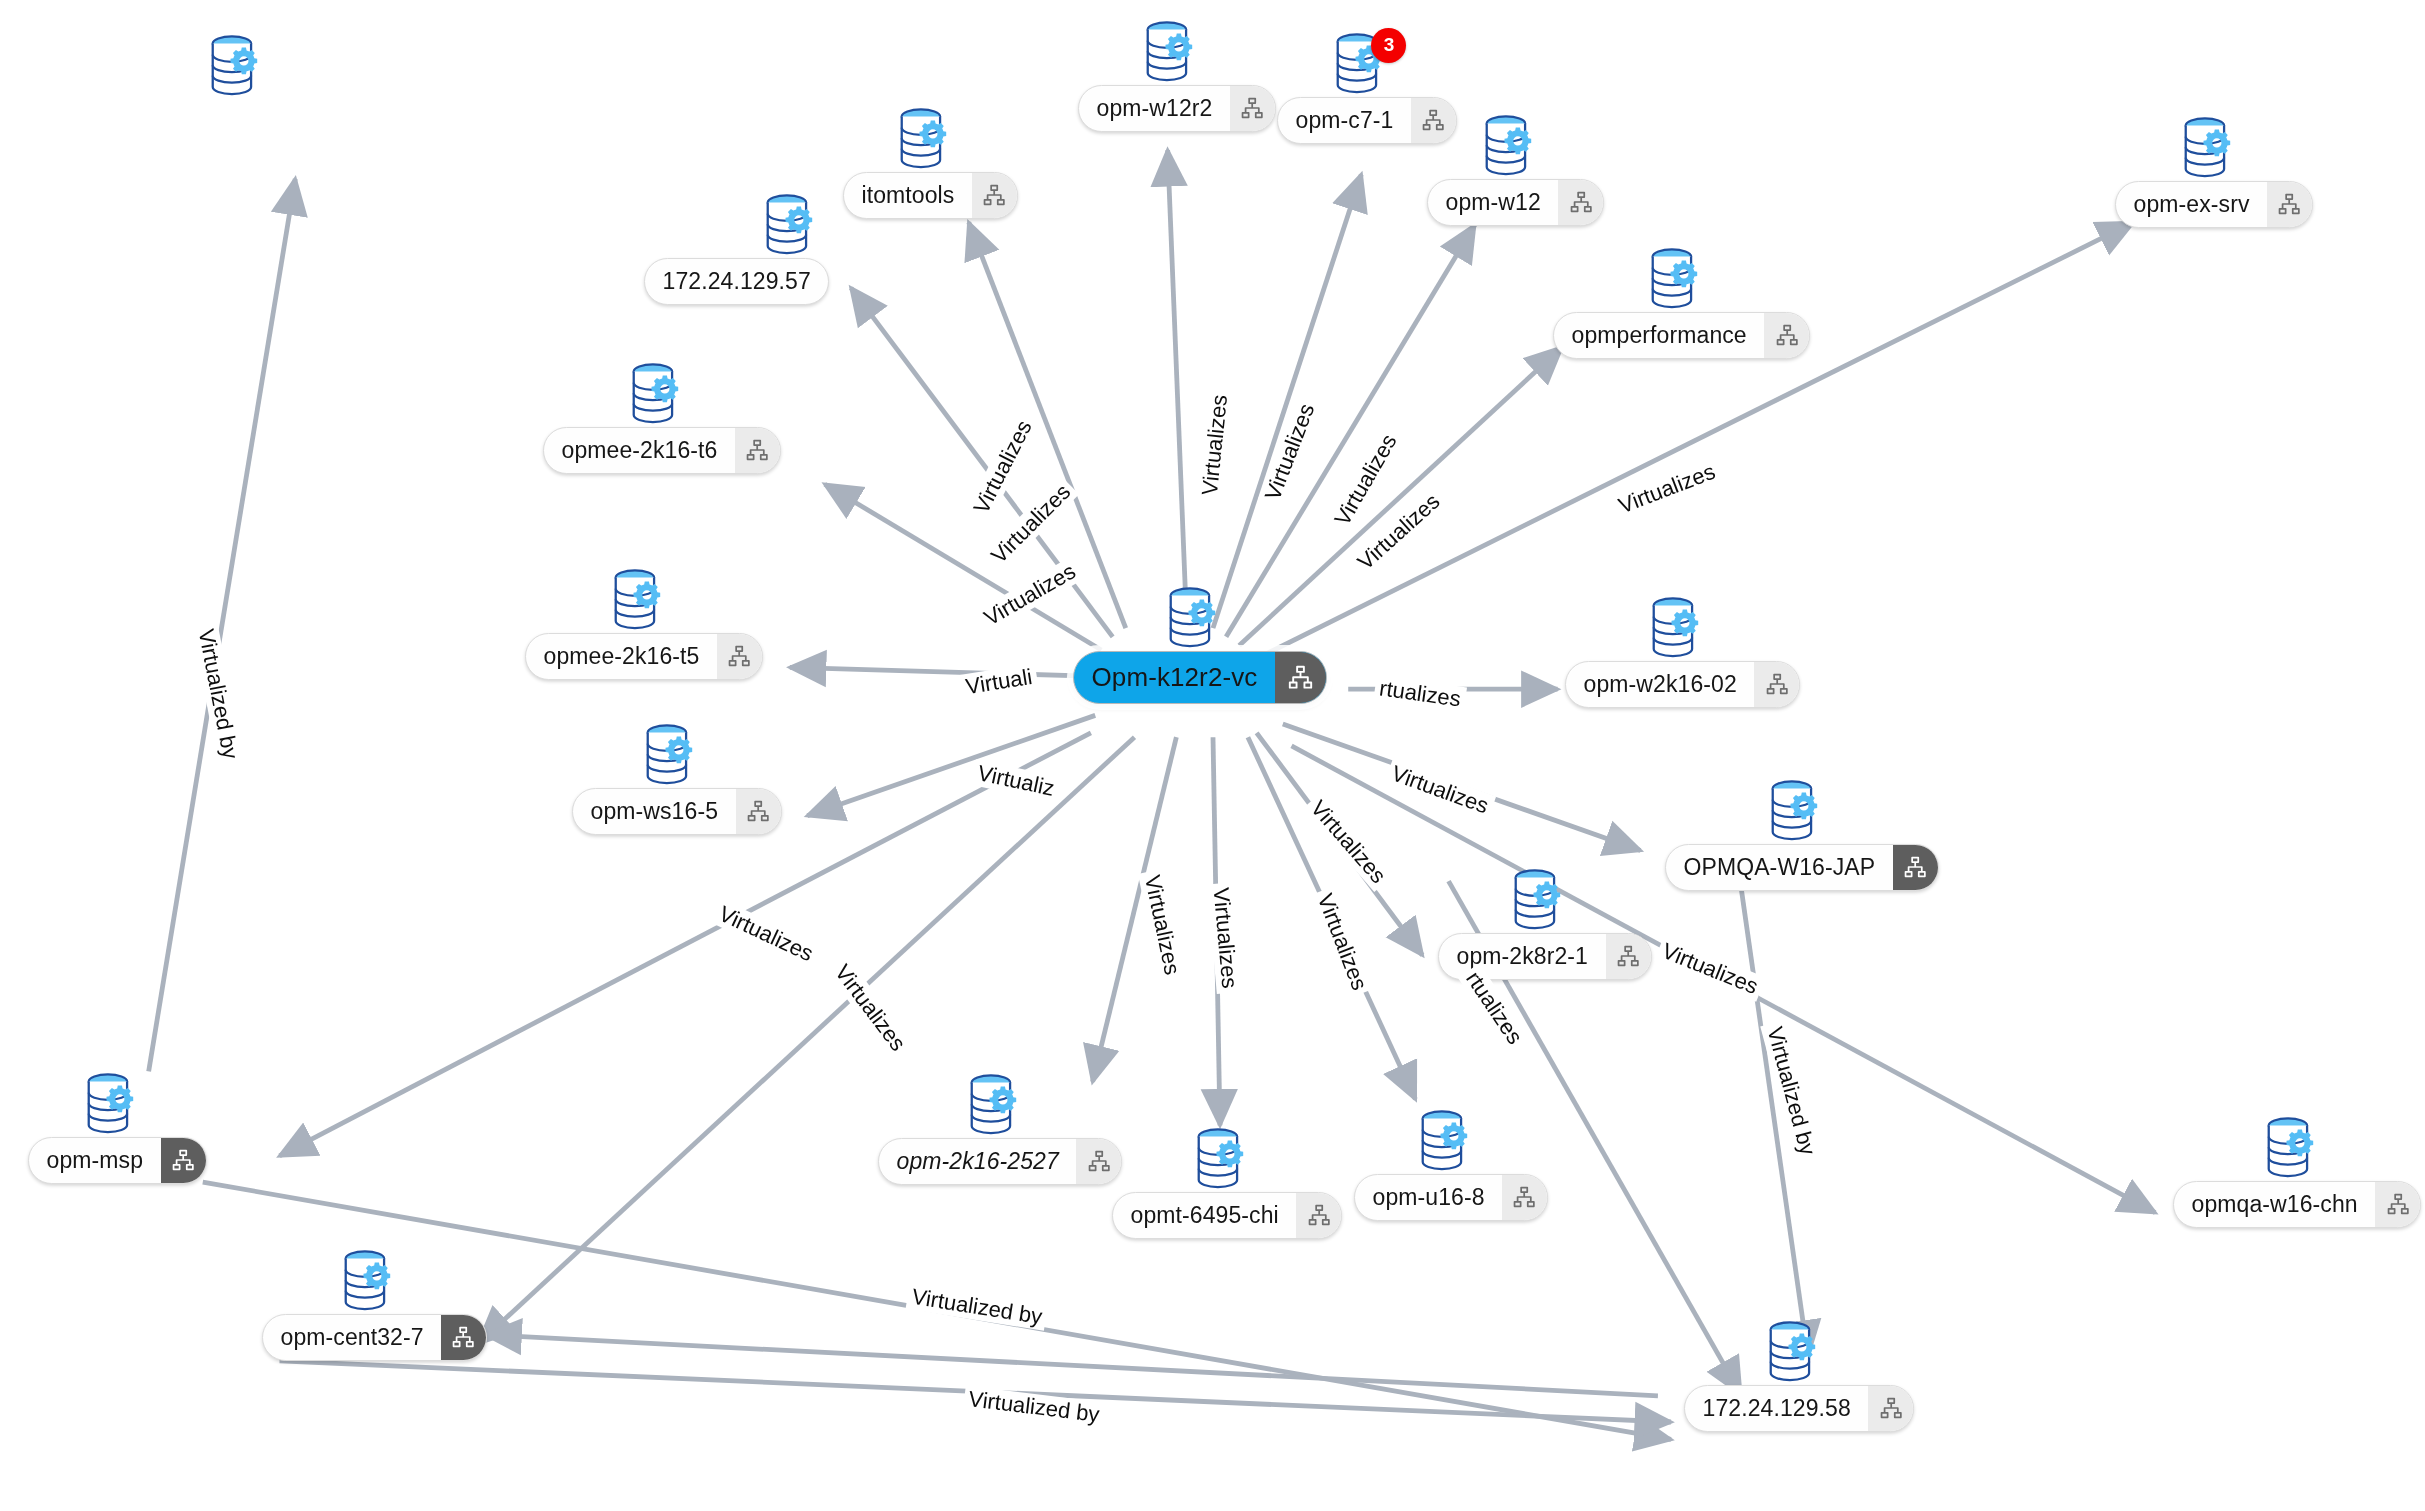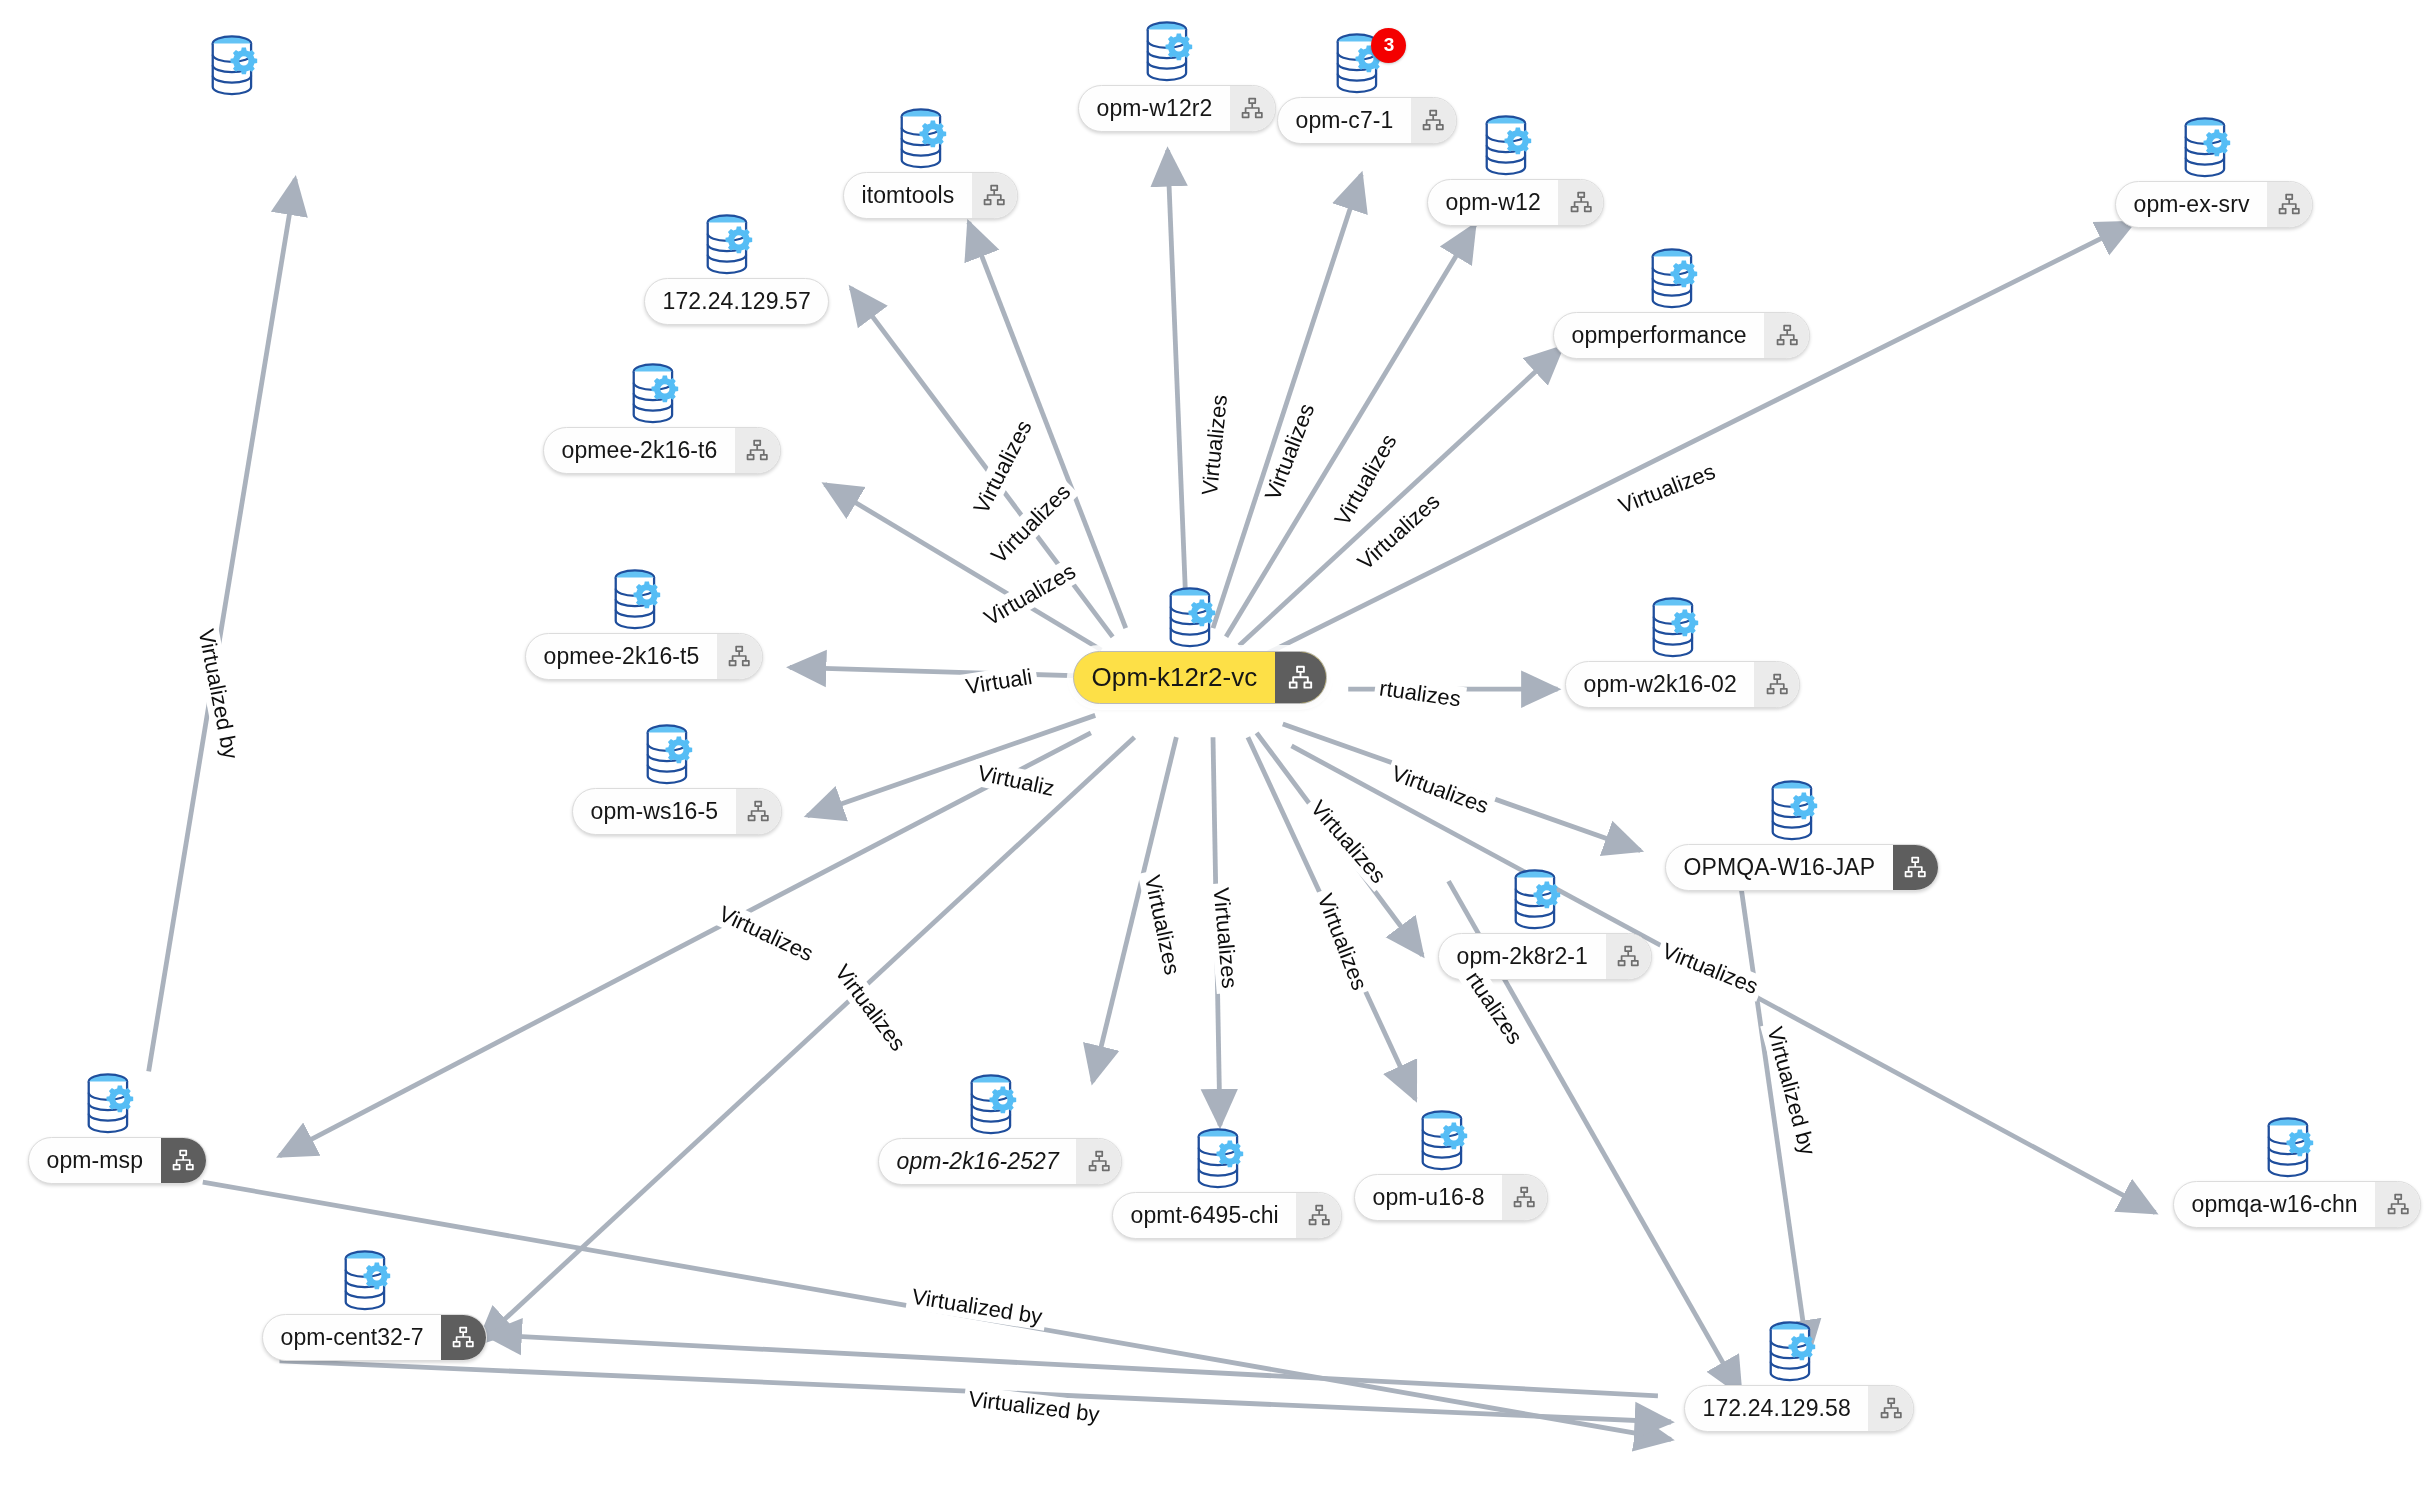--- a/index.html
+++ b/index.html
@@ -22,21 +22,21 @@
   }
   .pill .hicon{
     display:flex;align-items:center;justify-content:center;
     width:45px;flex:0 0 45px;background:#ebebeb;
   }
   .pill .hicon svg{width:24.4px;height:24.4px;}
 
   
   .pill.dark-icon .hicon{background:#5e5e5e;}
   .pill.dark-icon .hicon svg{stroke:#ffffff;}
-  .pill.selected{background:#fde047;border-color:#b9b9b9;box-shadow:0 0 0 6.1px rgba(255,255,255,.85),0 2.6px 6.1px rgba(0,0,0,.2);}
+  .pill.selected{background:#0ea5e9;border-color:#b9b9b9;box-shadow:0 0 0 6.1px rgba(255,255,255,.85),0 2.6px 6.1px rgba(0,0,0,.2);}
   .pill.selected .lbl{font-size:26px;}
   .pill.selected{height:51px;}
   .pill.selected .hicon{width:51px;flex:0 0 51px;background:#5e5e5e;}
   .pill.selected .hicon svg{width:27px;height:27px;stroke:#ffffff;}
 
   
   .badge{
     position:absolute;top:-3.5px;right:-7px;
     width:35px;height:35px;border-radius:50%;
     background:#f40000;color:#fff;font-size:19px;font-weight:bold;
@@ -216,21 +216,21 @@
           <span class="hicon">
             <svg viewBox="0 0 24 24" fill="none" stroke="#6e6e6e" stroke-width="1.7" stroke-linejoin="round" aria-hidden="true">
               <rect x="9" y="2.5" width="6" height="4.5"></rect>
               <rect x="2.5" y="16.5" width="6" height="4.5"></rect>
               <rect x="15.5" y="16.5" width="6" height="4.5"></rect>
               <path d="M12,7 L12,11.8 M5.5,16.5 L5.5,11.8 L18.5,11.8 L18.5,16.5"></path>
             </svg>
           </span>
         </div>
       </div>
-      <div class="node" style="left: 644px; top: 212px;">
+      <div class="node" style="left: 644px; top: 192px; align-items: flex-end;">
         <div class="dbwrap"><svg class="db" viewBox="0 0 74 78" xmlns="http://www.w3.org/2000/svg" aria-hidden="true">
             <ellipse cx="26" cy="12" rx="22" ry="8" fill="#64c3f5" stroke="#1f4e9c" stroke-width="2.6"></ellipse>
             <path d="M4,12 L4,62 A22,8 0 0 0 48,62 L48,12" fill="#ffffff" stroke="#1f4e9c" stroke-width="2.6" stroke-linejoin="round"></path>
             <path d="M4,25 A22,8 0 0 0 48,25" fill="none" stroke="#1f4e9c" stroke-width="2.6"></path>
             <path d="M4,37 A22,8 0 0 0 48,37" fill="none" stroke="#1f4e9c" stroke-width="2.6"></path>
             <path d="M4,49 A22,8 0 0 0 48,49" fill="none" stroke="#1f4e9c" stroke-width="2.6"></path>
             <g transform="translate(37,22)">
               <path fill="#55bdf5" d="M18,12.4 L18,7.6 L14.7,6.9 A9,9 0 0 0 13.4,3.7 L15.2,0.9 L11.8,-2.5 L9,-0.7 A9,9 0 0 0 5.8,-2 L5.1,-5.3 L0.3,-5.3 L-0.4,-2 A9,9 0 0 0 -3.6,-0.7 L-6.4,-2.5 L-9.8,0.9 L-8,3.7 A9,9 0 0 0 -9.3,6.9 L-12.6,7.6 L-12.6,12.4 L-9.3,13.1 A9,9 0 0 0 -8,16.3 L-9.8,19.1 L-6.4,22.5 L-3.6,20.7 A9,9 0 0 0 -0.4,22 L0.3,25.3 L5.1,25.3 L5.8,22 A9,9 0 0 0 9,20.7 L11.8,22.5 L15.2,19.1 L13.4,16.3 A9,9 0 0 0 14.7,13.1 Z M2.7,15.3 A5.3,5.3 0 1 1 2.7,4.7 A5.3,5.3 0 1 1 2.7,15.3 Z"></path>
             </g>
           </svg></div>

